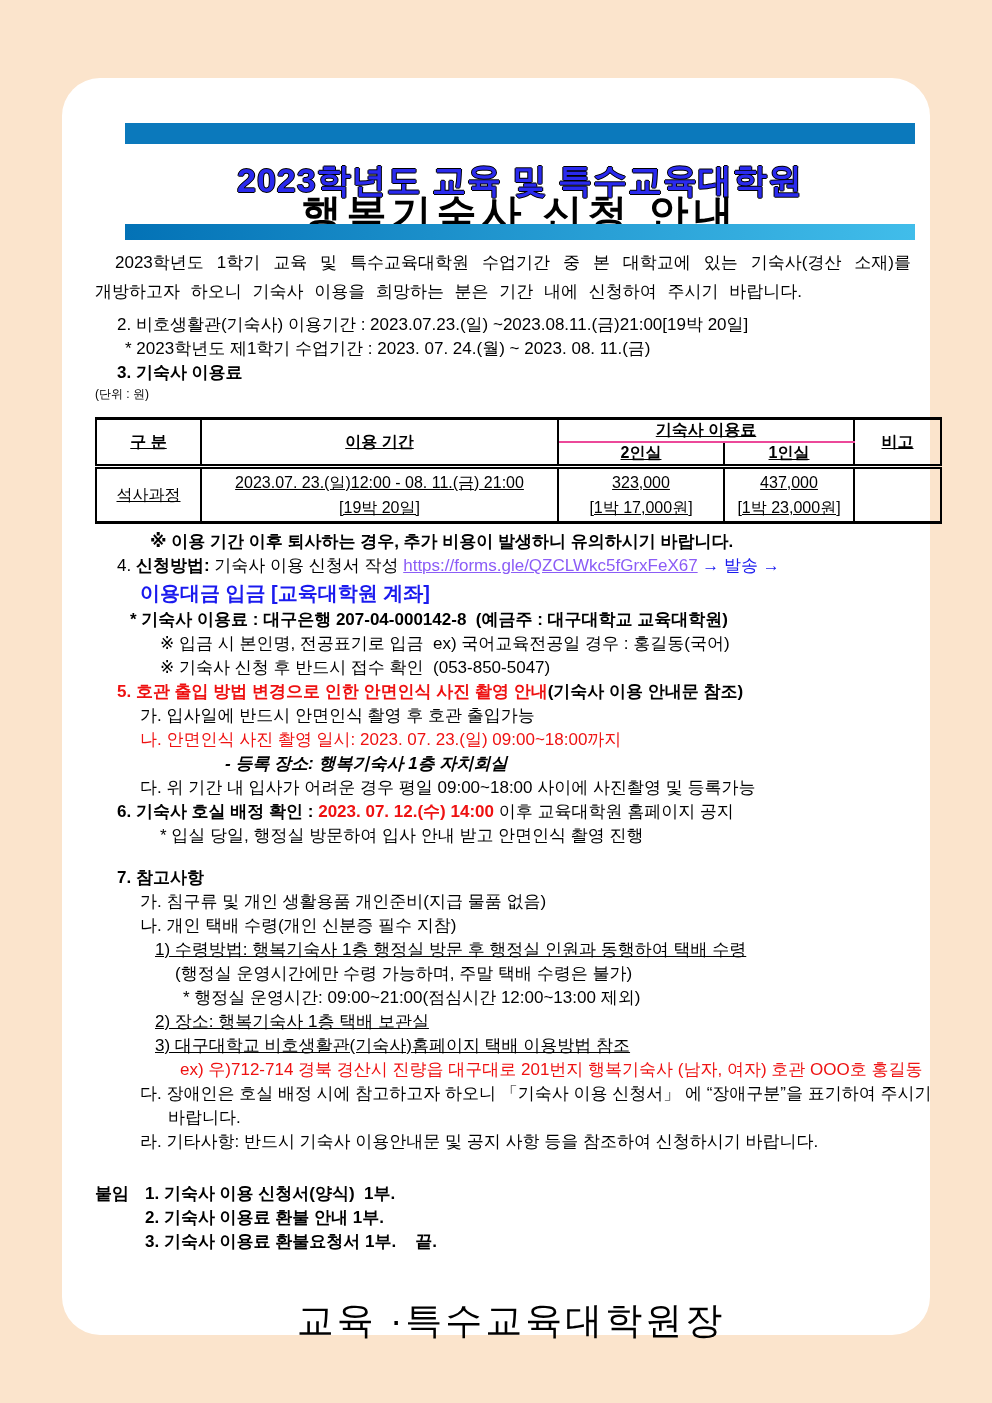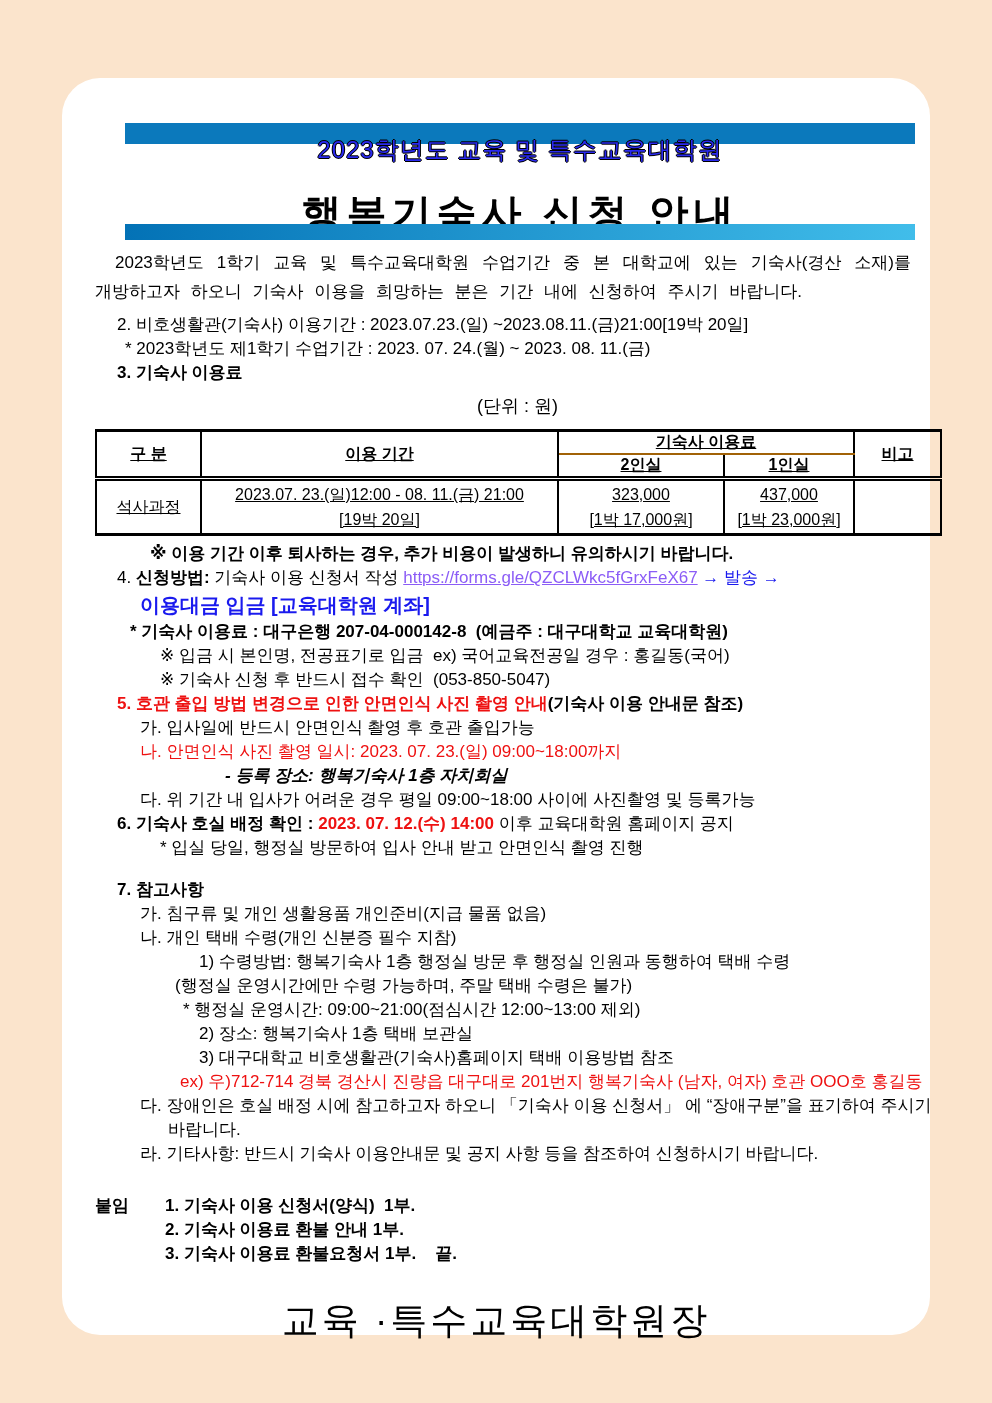--- a/index.html
+++ b/index.html
@@ -8,22 +8,22 @@
     background:#fbe4cc;
     font-family:"Liberation Sans","DejaVu Sans",sans-serif;
     color:#000;
   }
   .card{
     position:absolute;left:62px;top:78px;width:868px;height:1257px;
     background:#ffffff;border-radius:38px;
   }
   .topbar{position:absolute;left:63px;top:45px;width:790px;height:21px;background:#0b79bc;}
   .title1{
-    position:absolute;left:63px;top:56px;width:790px;text-align:center;
-    font-size:24px;font-weight:normal;color:#2a2aee;letter-spacing:1px;
+    position:absolute;left:63px;top:80px;width:790px;text-align:center;
+    font-size:34px;font-weight:bold;color:#2a2aee;letter-spacing:1px;
     text-shadow:-1px 0 #000,1px 0 #000,0 -1px #000,0 1px #000;
     white-space:nowrap;
   }
   .title2{
     position:absolute;left:63px;top:108px;width:790px;text-align:center;
     font-size:40px;font-weight:bold;color:#000;letter-spacing:5px;white-space:nowrap;
   }
   .botbar{position:absolute;left:63px;top:146px;width:790px;height:16px;
     background:linear-gradient(to right,#0372b6,#41bdea);}
   .content{position:absolute;left:33px;top:170px;width:845px;}
@@ -35,47 +35,47 @@
   .b{font-weight:bold;}
   .red{color:#ee1111;}
   .blue{color:#1a1aee;}
   .ul{text-decoration:underline;}
   .ml22{margin-left:22px;}
   .ml30{margin-left:30px;}
   .ml35{margin-left:35px;}
   .ml45{margin-left:45px;}
   .ml55{margin-left:55px;}
   .ml65{margin-left:65px;}
-  .ml68{margin-left:104px;}
+  .ml68{margin-left:60px;text-decoration:underline;}
   .ml80{margin-left:80px;}
   .ml88{margin-left:88px;}
   .ml130{margin-left:130px;font-style:italic;}
-  .unit{width:845px;text-align:center;font-size:18px;line-height:19px;margin-top:12px;}
+  .unit{width:845px;text-align:left;font-size:12px;line-height:19px;margin-top:0;}
   table.fee{border-collapse:collapse;width:845px;margin-top:13px;table-layout:fixed;text-decoration:underline;}
   table.fee th,table.fee td{
     border-left:2px solid #000;border-right:2px solid #000;
     text-align:center;padding:0;font-size:16px;
   }
   table.fee tr.h1 th{border-top:3px solid #000;}
   table.fee tr.h2 th{border-bottom:5px double #000;}
   table.fee th.span2{border-bottom:5px double #000;}
-  table.fee th.grp{border-bottom:2px solid #a16207;border-radius:7px;}
+  table.fee th.grp{border-bottom:2px solid #ec4899;border-radius:7px;}
   table.fee td{border-bottom:3px solid #000;}
   table.fee th{height:21px;font-weight:bold;}
   table.fee td{height:52px;vertical-align:middle;}
   td .cell2{font-size:16px;line-height:25px;}
   .linklike{color:#8b5cf6;text-decoration:underline;cursor:pointer;}
   .applyBig{font-size:20px;line-height:30px;}
   .hangEx{padding-left:97px;text-indent:-12px;max-width:760px;}
   .hangC{padding-left:73px;text-indent:-28px;max-width:818px;}
   .attach{margin-top:28px;}
-  .attachRow{display:flex;gap:20px;}
+  .attachRow{display:flex;}
   .attachLbl{width:50px;flex:none;}
   .footer{
-    position:absolute;left:0;top:1218px;width:868px;text-align:center;
+    position:absolute;left:15px;top:1218px;width:868px;text-align:center;
     font-size:37px;letter-spacing:3px;color:#000;white-space:nowrap;
   }
   .gap18{height:18px;}
   .gap6{height:6px;}
 </style>
 </head>
 <body>
 
 <div class="page">
   <div class="card">

